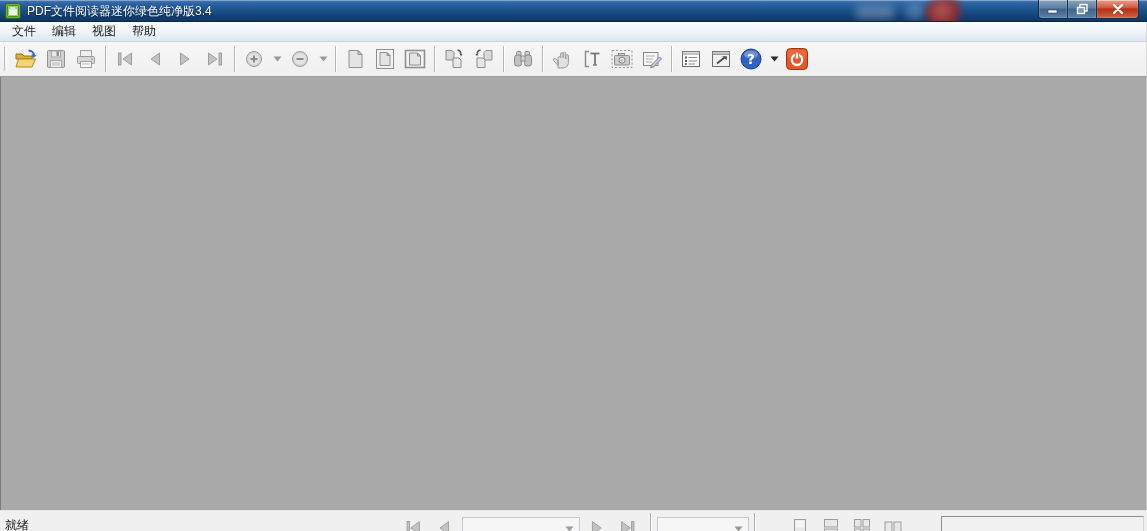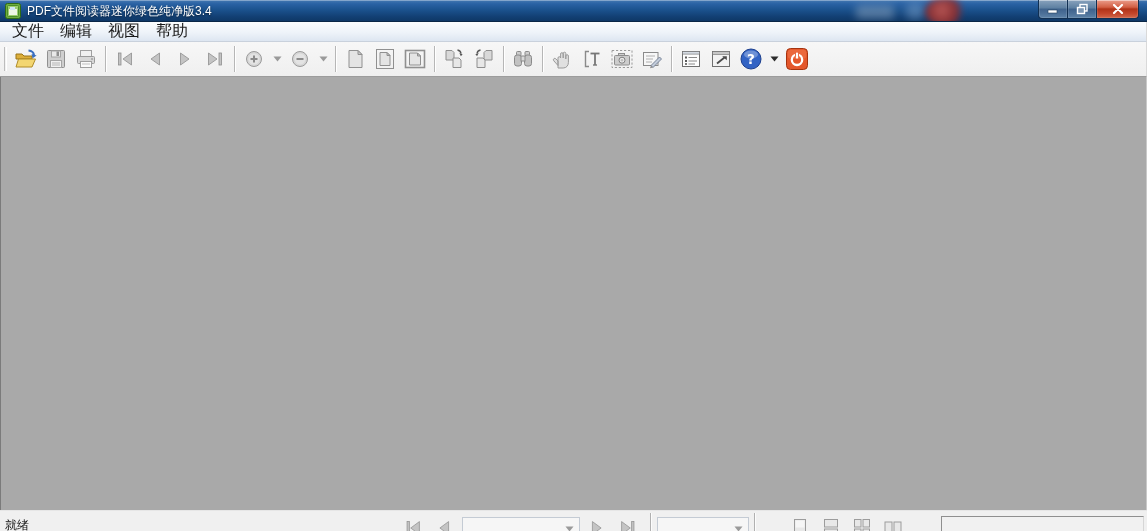--- a/index.html
+++ b/index.html
@@ -32,21 +32,21 @@
   .winbtn.close { width:42px; border-left:none; border-bottom-right-radius:4px;
     background:linear-gradient(180deg,#eb9d8b 0%,#d25f44 40%,#b13318 50%,#c2452a 75%,#d0664a 100%); }
 
   
   .menubar {
     position:absolute; left:0; top:22px; width:1147px; height:20px;
     background:linear-gradient(180deg,#fbfdfe 0%,#eef3f9 55%,#dde6f1 100%);
     border-bottom:1px solid #c9d1dc; border-right:1px solid #d9d9d9;
     display:flex; align-items:center; padding-left:4px;
   }
-  .menu-item { font-size:16px; color:#1a1a1a; padding:2px 8px; cursor:default; }
+  .menu-item { font-size:12px; color:#1a1a1a; padding:2px 8px; cursor:default; }
 
   
   .toolbar {
     position:absolute; left:0; top:42px; width:1147px; height:35px;
     background:linear-gradient(180deg,#f7f7f7 0%,#efefef 100%);
     border-bottom:1px solid #9c9c9c; border-right:1px solid #d9d9d9;
     display:flex; align-items:center; padding-left:2px;
   }
   .grip { width:3px; height:24px; border-left:1px solid #bcbcbc; border-right:1px solid #ffffff; margin:0 4px 0 2px; }
   .tbtn { width:30px; height:30px; display:flex; align-items:center; justify-content:center; border:1px solid transparent; border-radius:2px; }

